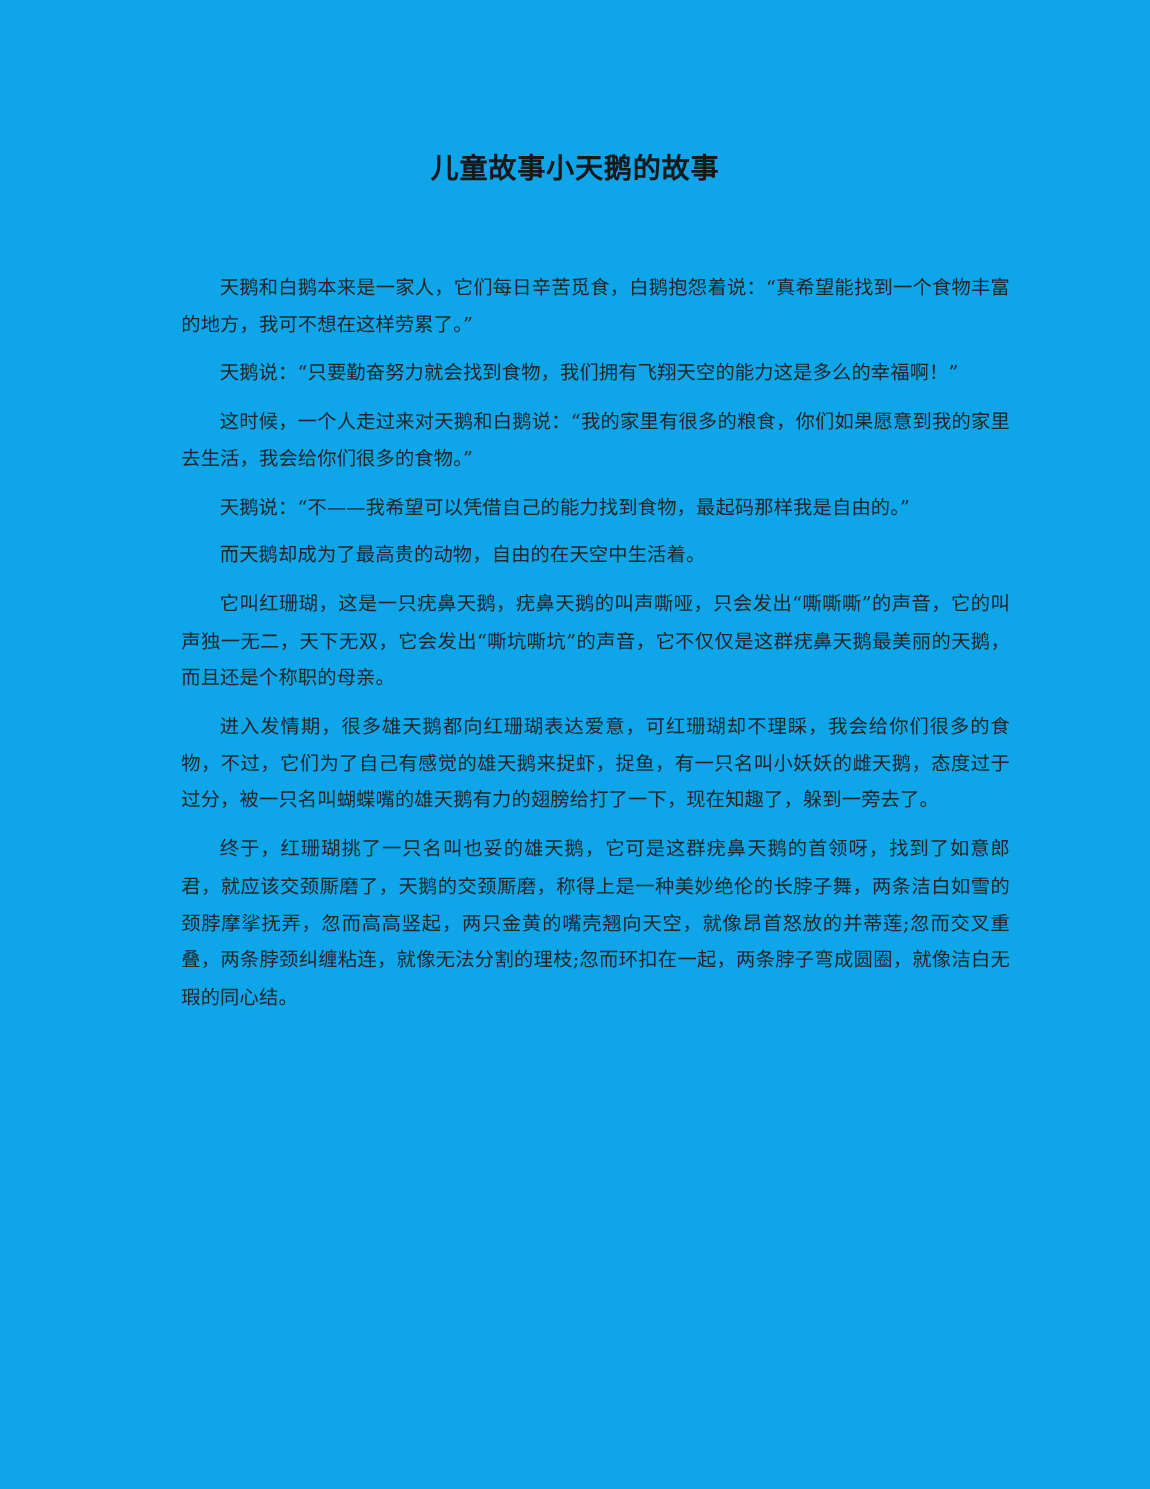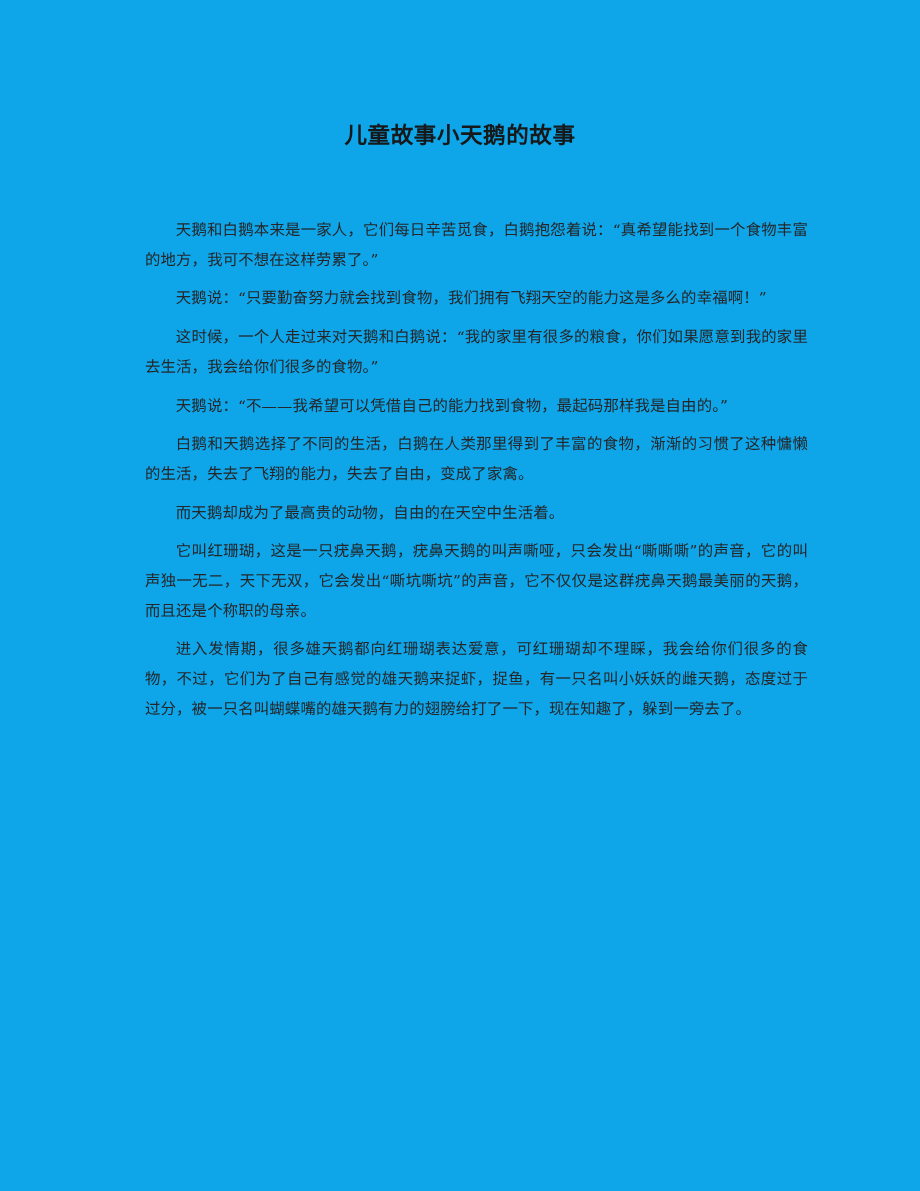--- a/index.html
+++ b/index.html
@@ -69,20 +69,20 @@
 <div class="page">
 
   <h1 class="doc-title">儿童故事小天鹅的故事</h1>
 
   <div class="body-wrap">
 
     <p class="para">天鹅和白鹅本来是一家人，它们每日辛苦觅食，白鹅抱怨着说：“真希望能找到一个食物丰富的地方，我可不想在这样劳累了。”</p>
     <p class="para">天鹅说：“只要勤奋努力就会找到食物，我们拥有飞翔天空的能力这是多么的幸福啊！”</p>
     <p class="para">这时候，一个人走过来对天鹅和白鹅说：“我的家里有很多的粮食，你们如果愿意到我的家里去生活，我会给你们很多的食物。”</p>
     <p class="para">天鹅说：“不——我希望可以凭借自己的能力找到食物，最起码那样我是自由的。”</p>
-    <p class="para">白鹅和天鹅选择了不同的生活，白鹅在人类那里得到了丰富的食物，渐渐的习惯了这种慵懒的生活，失去了飞翔的能力，失去了自由，变成了家禽。</p>
     <p class="para">而天鹅却成为了最高贵的动物，自由的在天空中生活着。</p>
     <p class="para">它叫红珊瑚，这是一只疣鼻天鹅，疣鼻天鹅的叫声嘶哑，只会发出“嘶嘶嘶”的声音，它的叫声独一无二，天下无双，它会发出“嘶坑嘶坑”的声音，它不仅仅是这群疣鼻天鹅最美丽的天鹅，而且还是个称职的母亲。</p>
     <p class="para">进入发情期，很多雄天鹅都向红珊瑚表达爱意，可红珊瑚却不理睬，我会给你们很多的食物，不过，它们为了自己有感觉的雄天鹅来捉虾，捉鱼，有一只名叫小妖妖的雌天鹅，态度过于过分，被一只名叫蝴蝶嘴的雄天鹅有力的翅膀给打了一下，现在知趣了，躲到一旁去了。</p>
+    <p class="para">终于，红珊瑚挑了一只名叫也妥的雄天鹅，它可是这群疣鼻天鹅的首领呀，找到了如意郎君，就应该交颈厮磨了，天鹅的交颈厮磨，称得上是一种美妙绝伦的长脖子舞，两条洁白如雪的颈脖摩挲抚弄，忽而高高竖起，两只金黄的嘴壳翘向天空，就像昂首怒放的并蒂莲;忽而交叉重叠，两条脖颈纠缠粘连，就像无法分割的理枝;忽而环扣在一起，两条脖子弯成圆圈，就像洁白无瑕的同心结。</p>
 
   </div>
 
 </div>
 
 </body></html>

